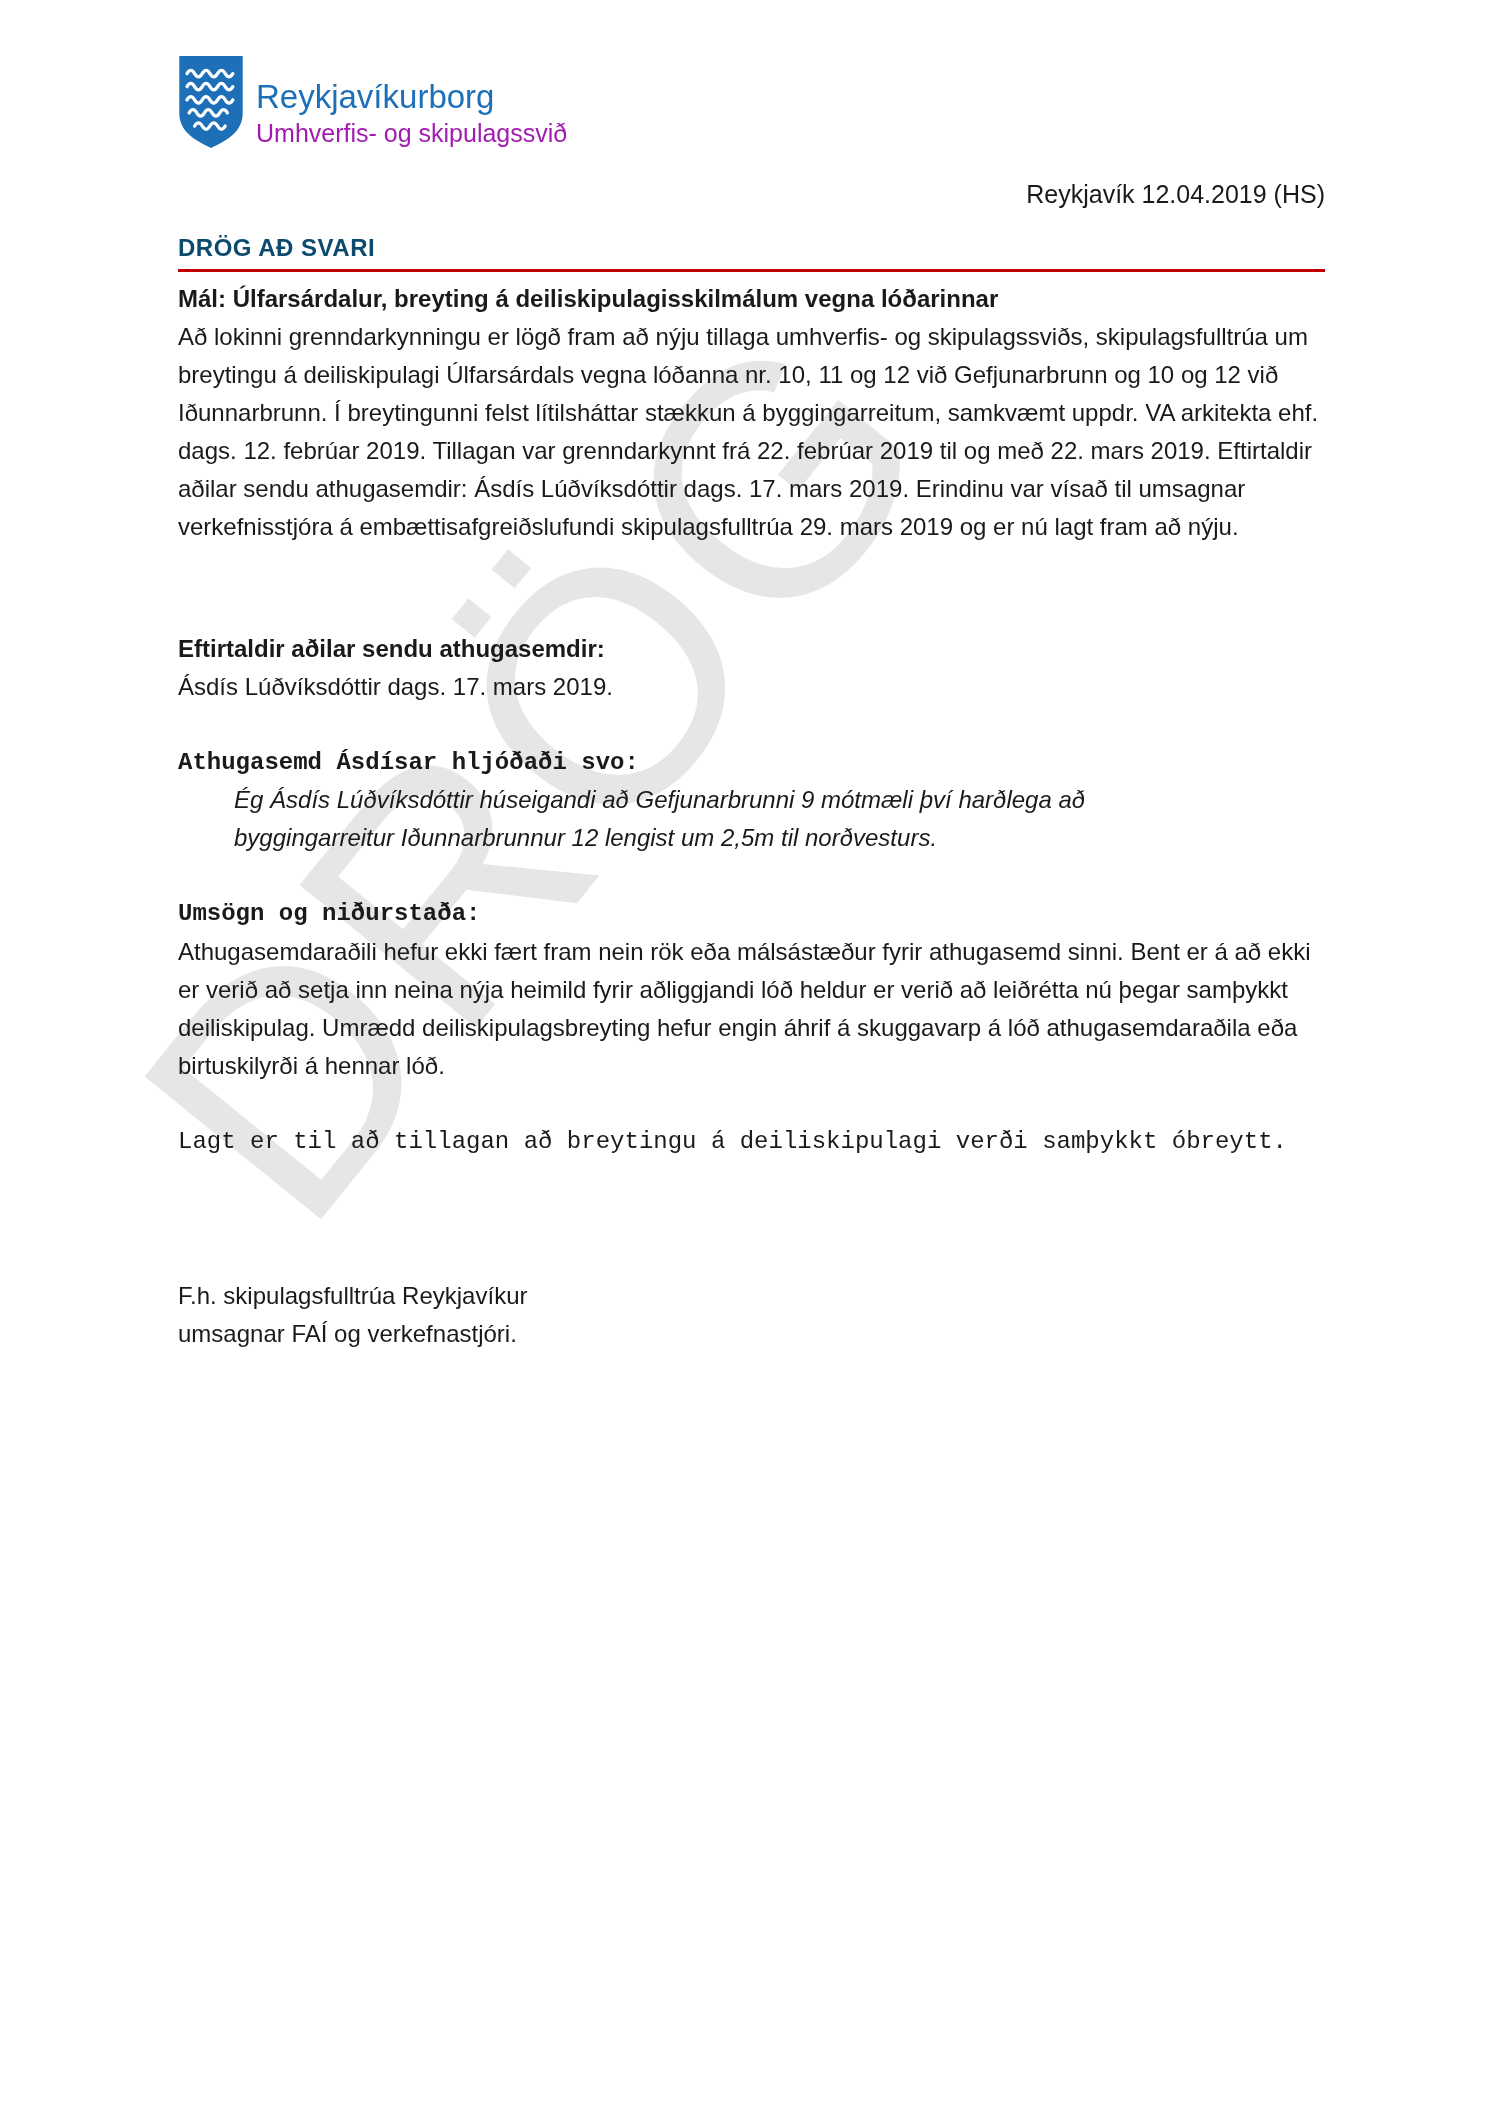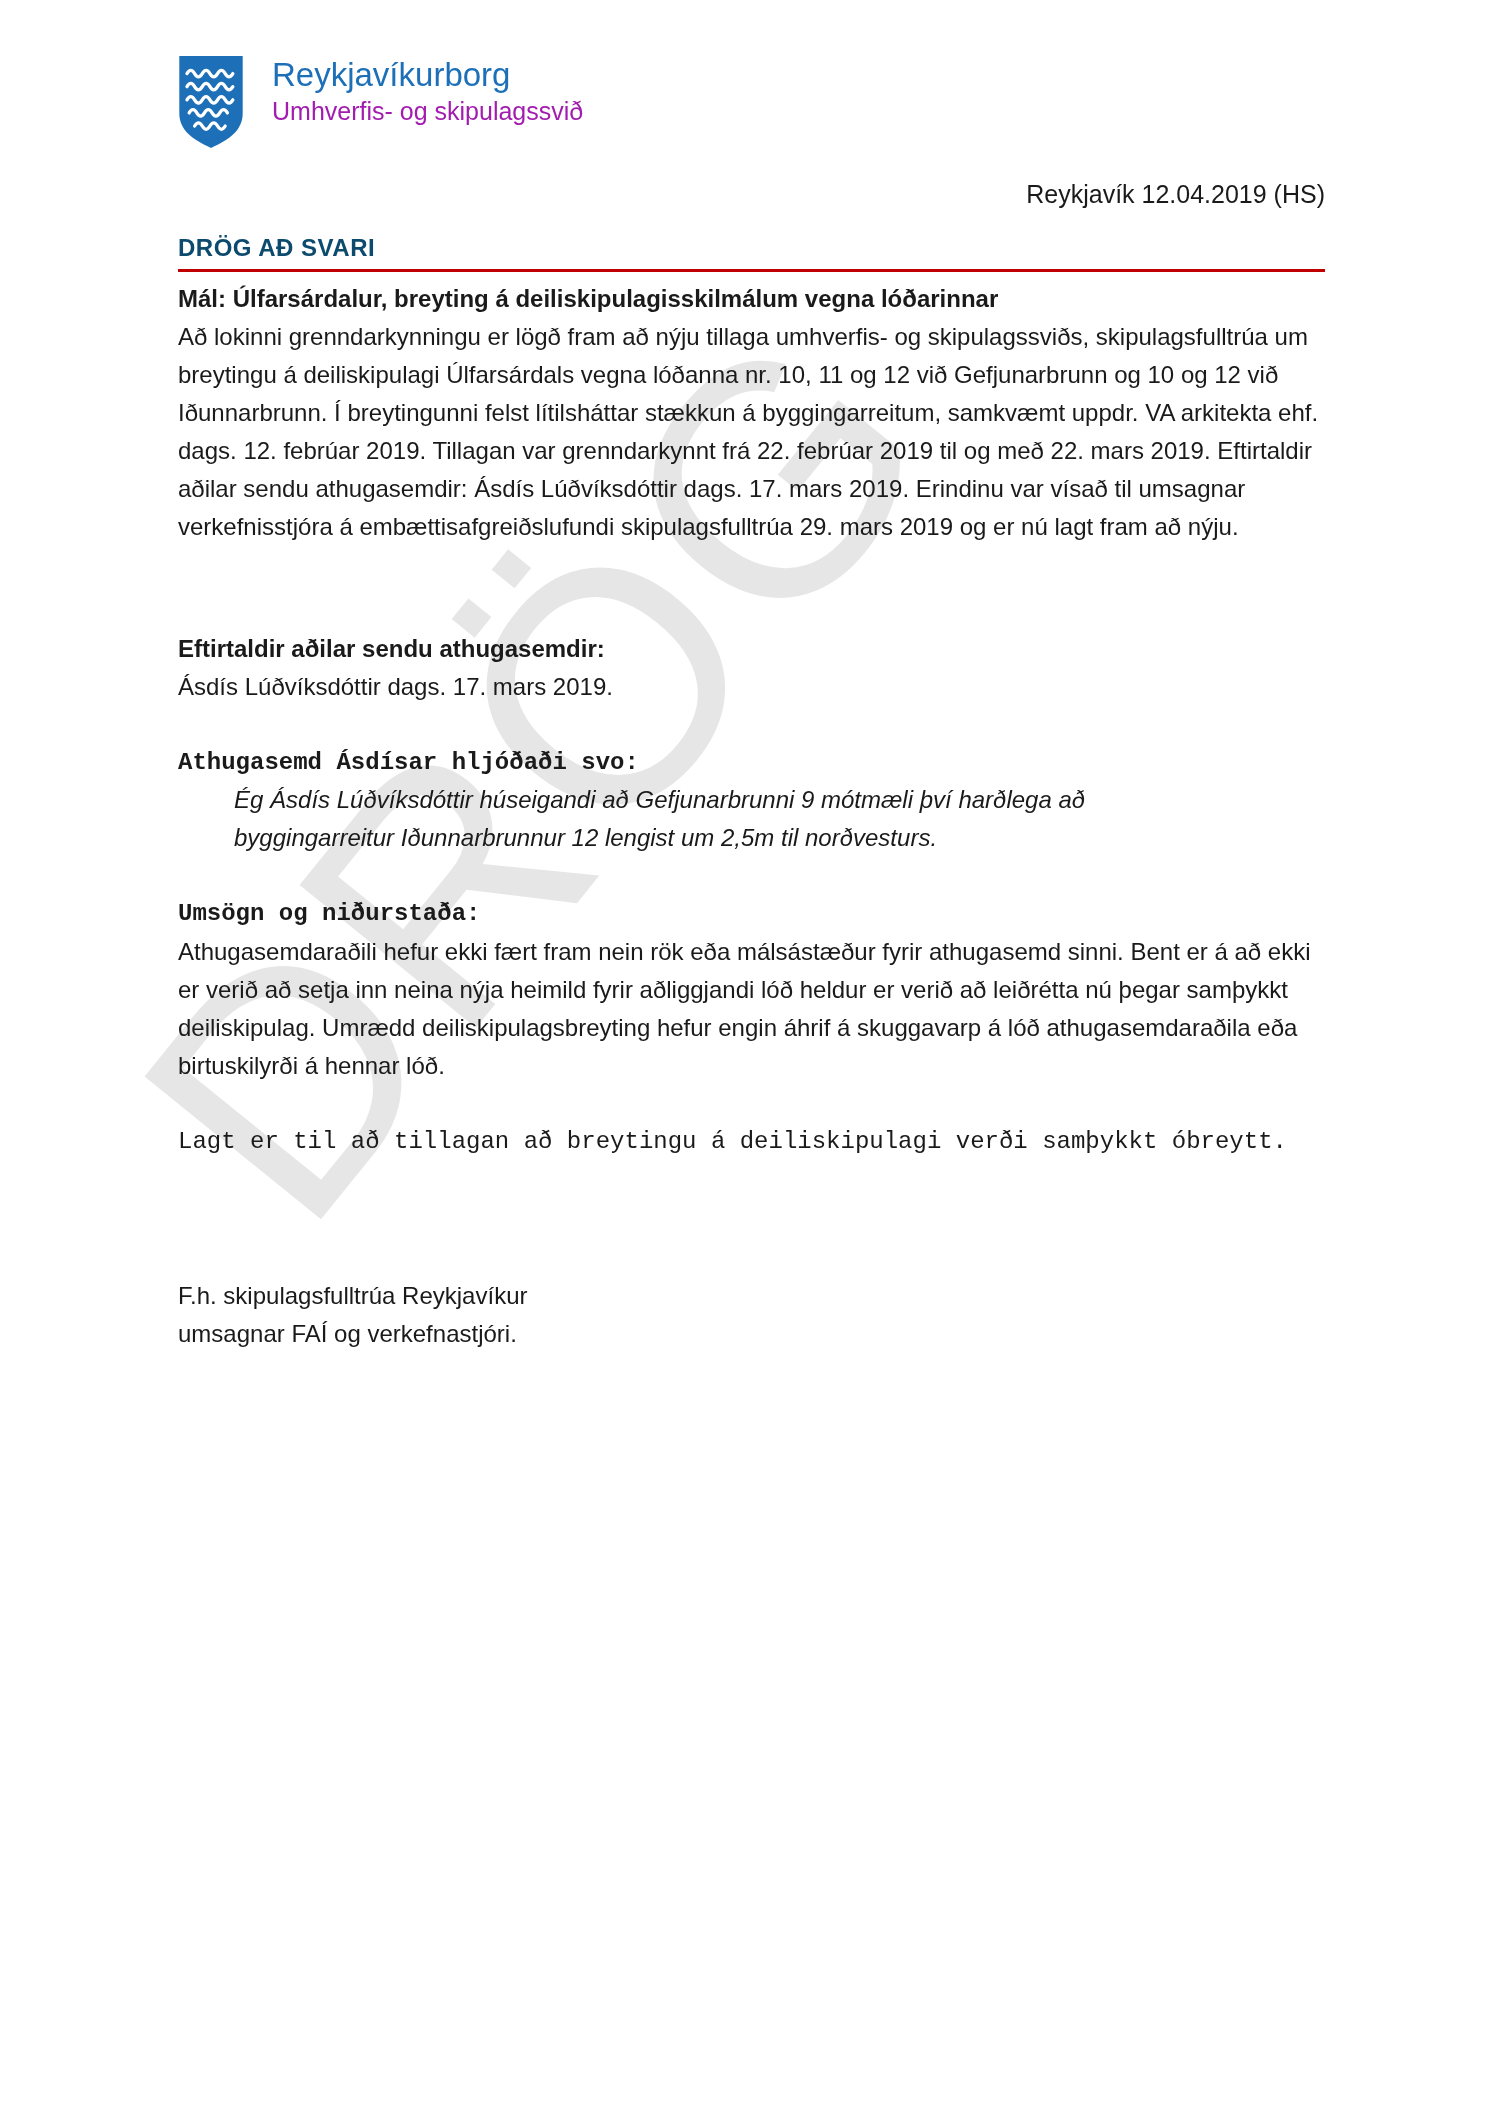--- a/index.html
+++ b/index.html
@@ -37,22 +37,22 @@
   }
   .content {
     position: relative;
     z-index: 1;
     padding: 55px 175px 0 178px;
     font-size: 24px;
     line-height: 1.58;
   }
   .logo-row {
     display: flex;
-    align-items: flex-start;
-    gap: 28px;
+    align-items: flex-end;
+    gap: 12px;
     margin-bottom: 2px;
   }
   .logo-text .org {
     color: #1d70b7;
     font-size: 33px;
     font-weight: 500;
     line-height: 1.2;
   }
   .logo-text .dept {
     color: #a21caf;

